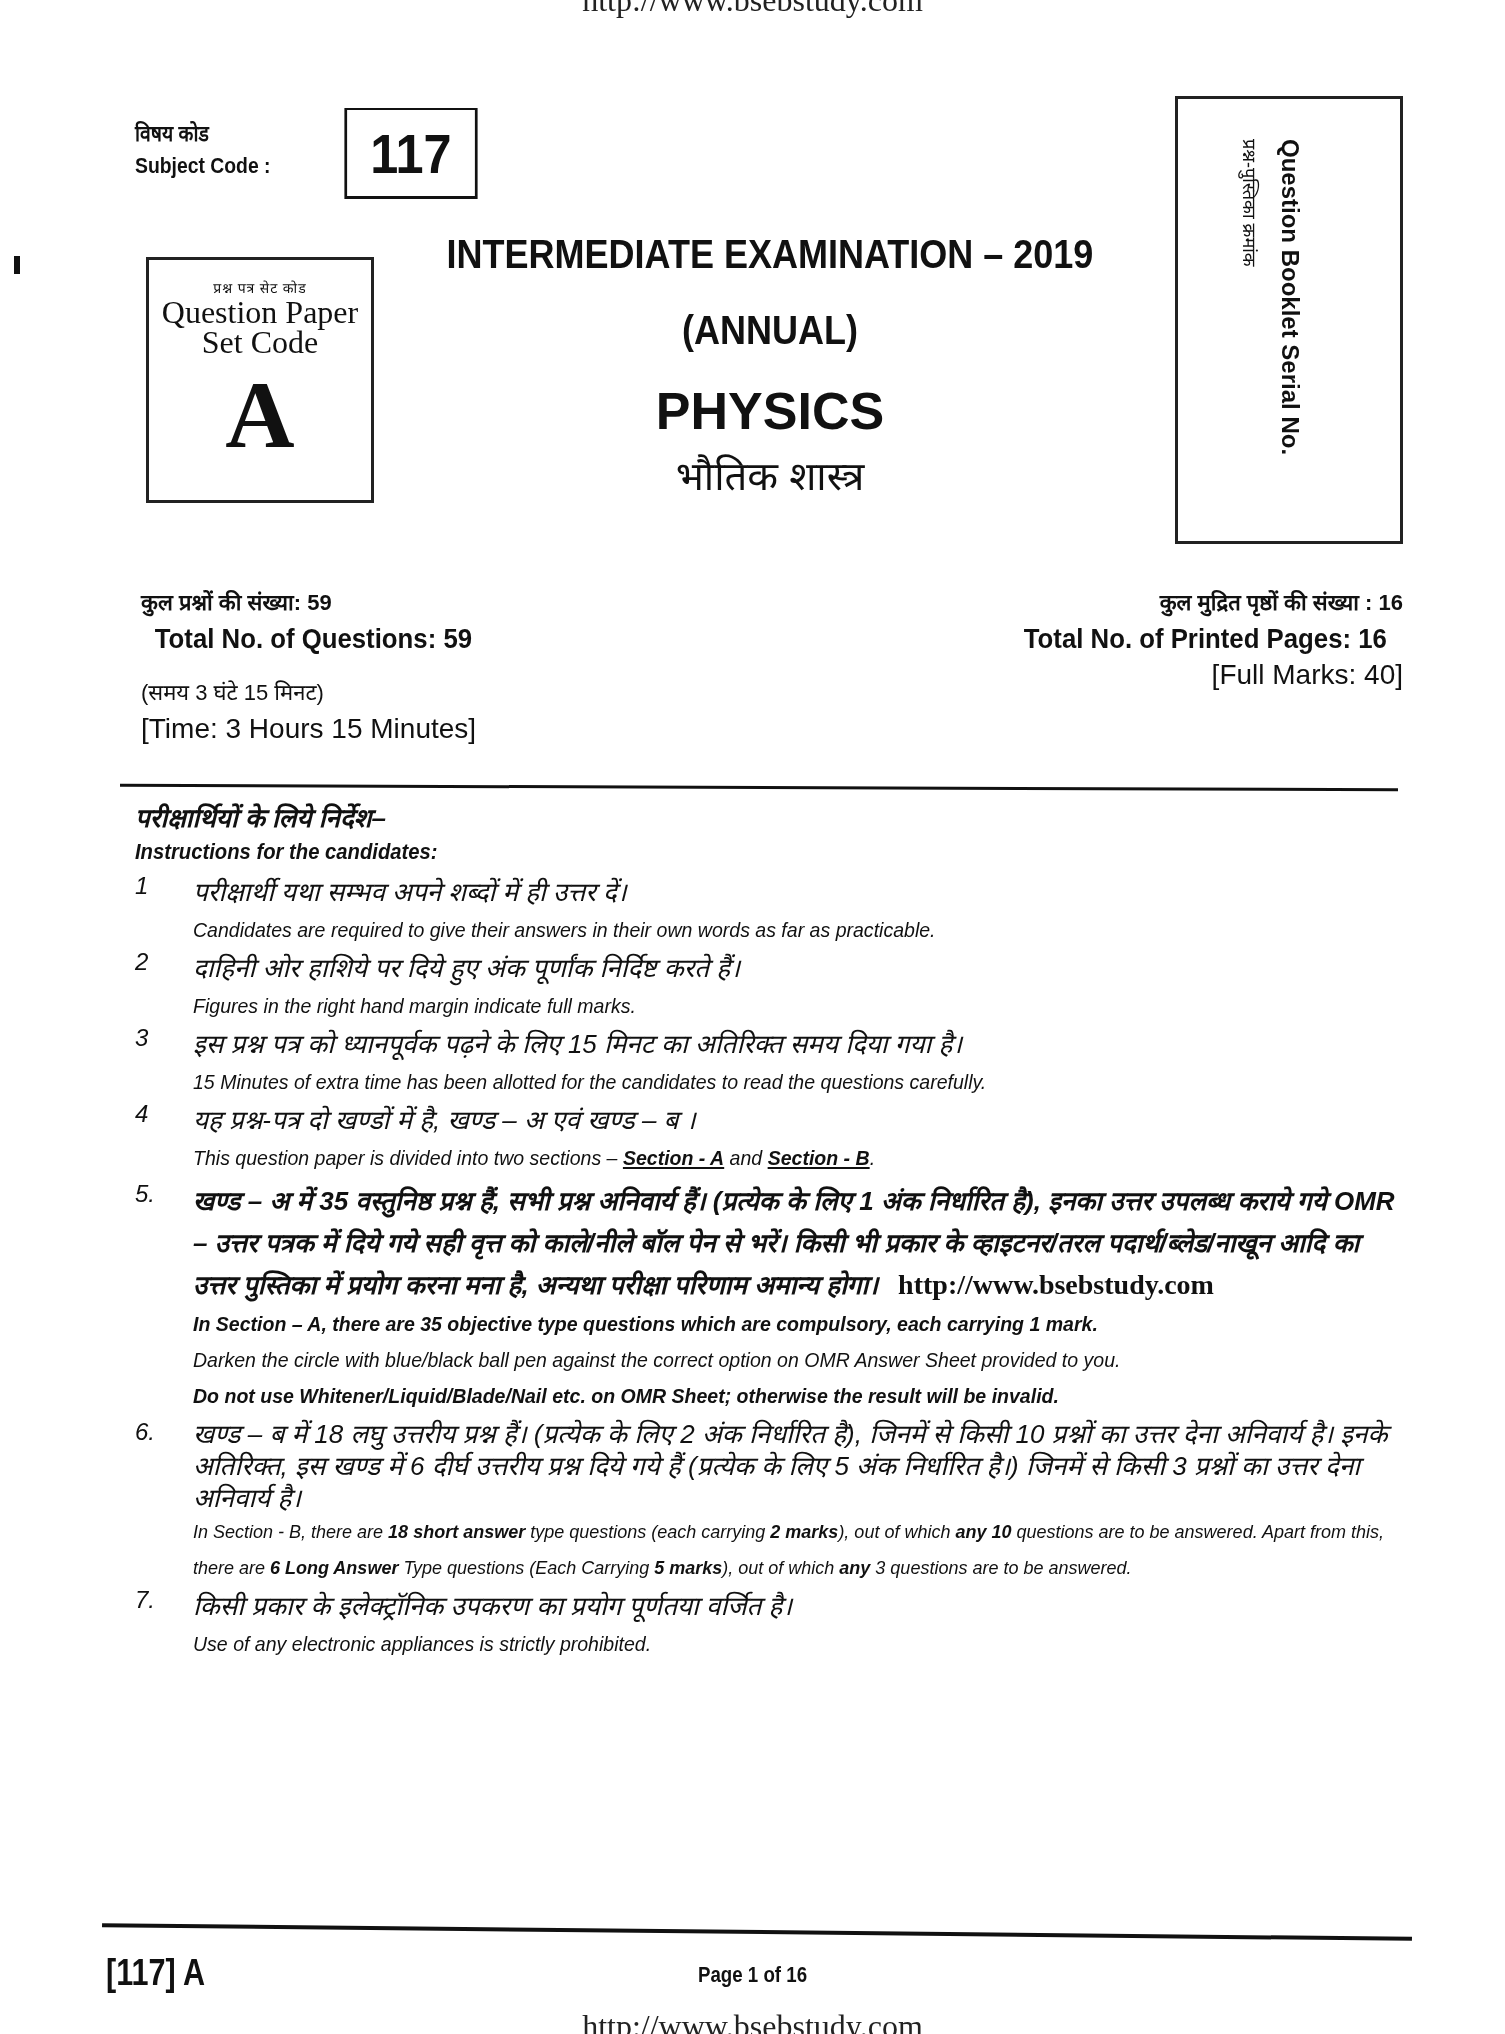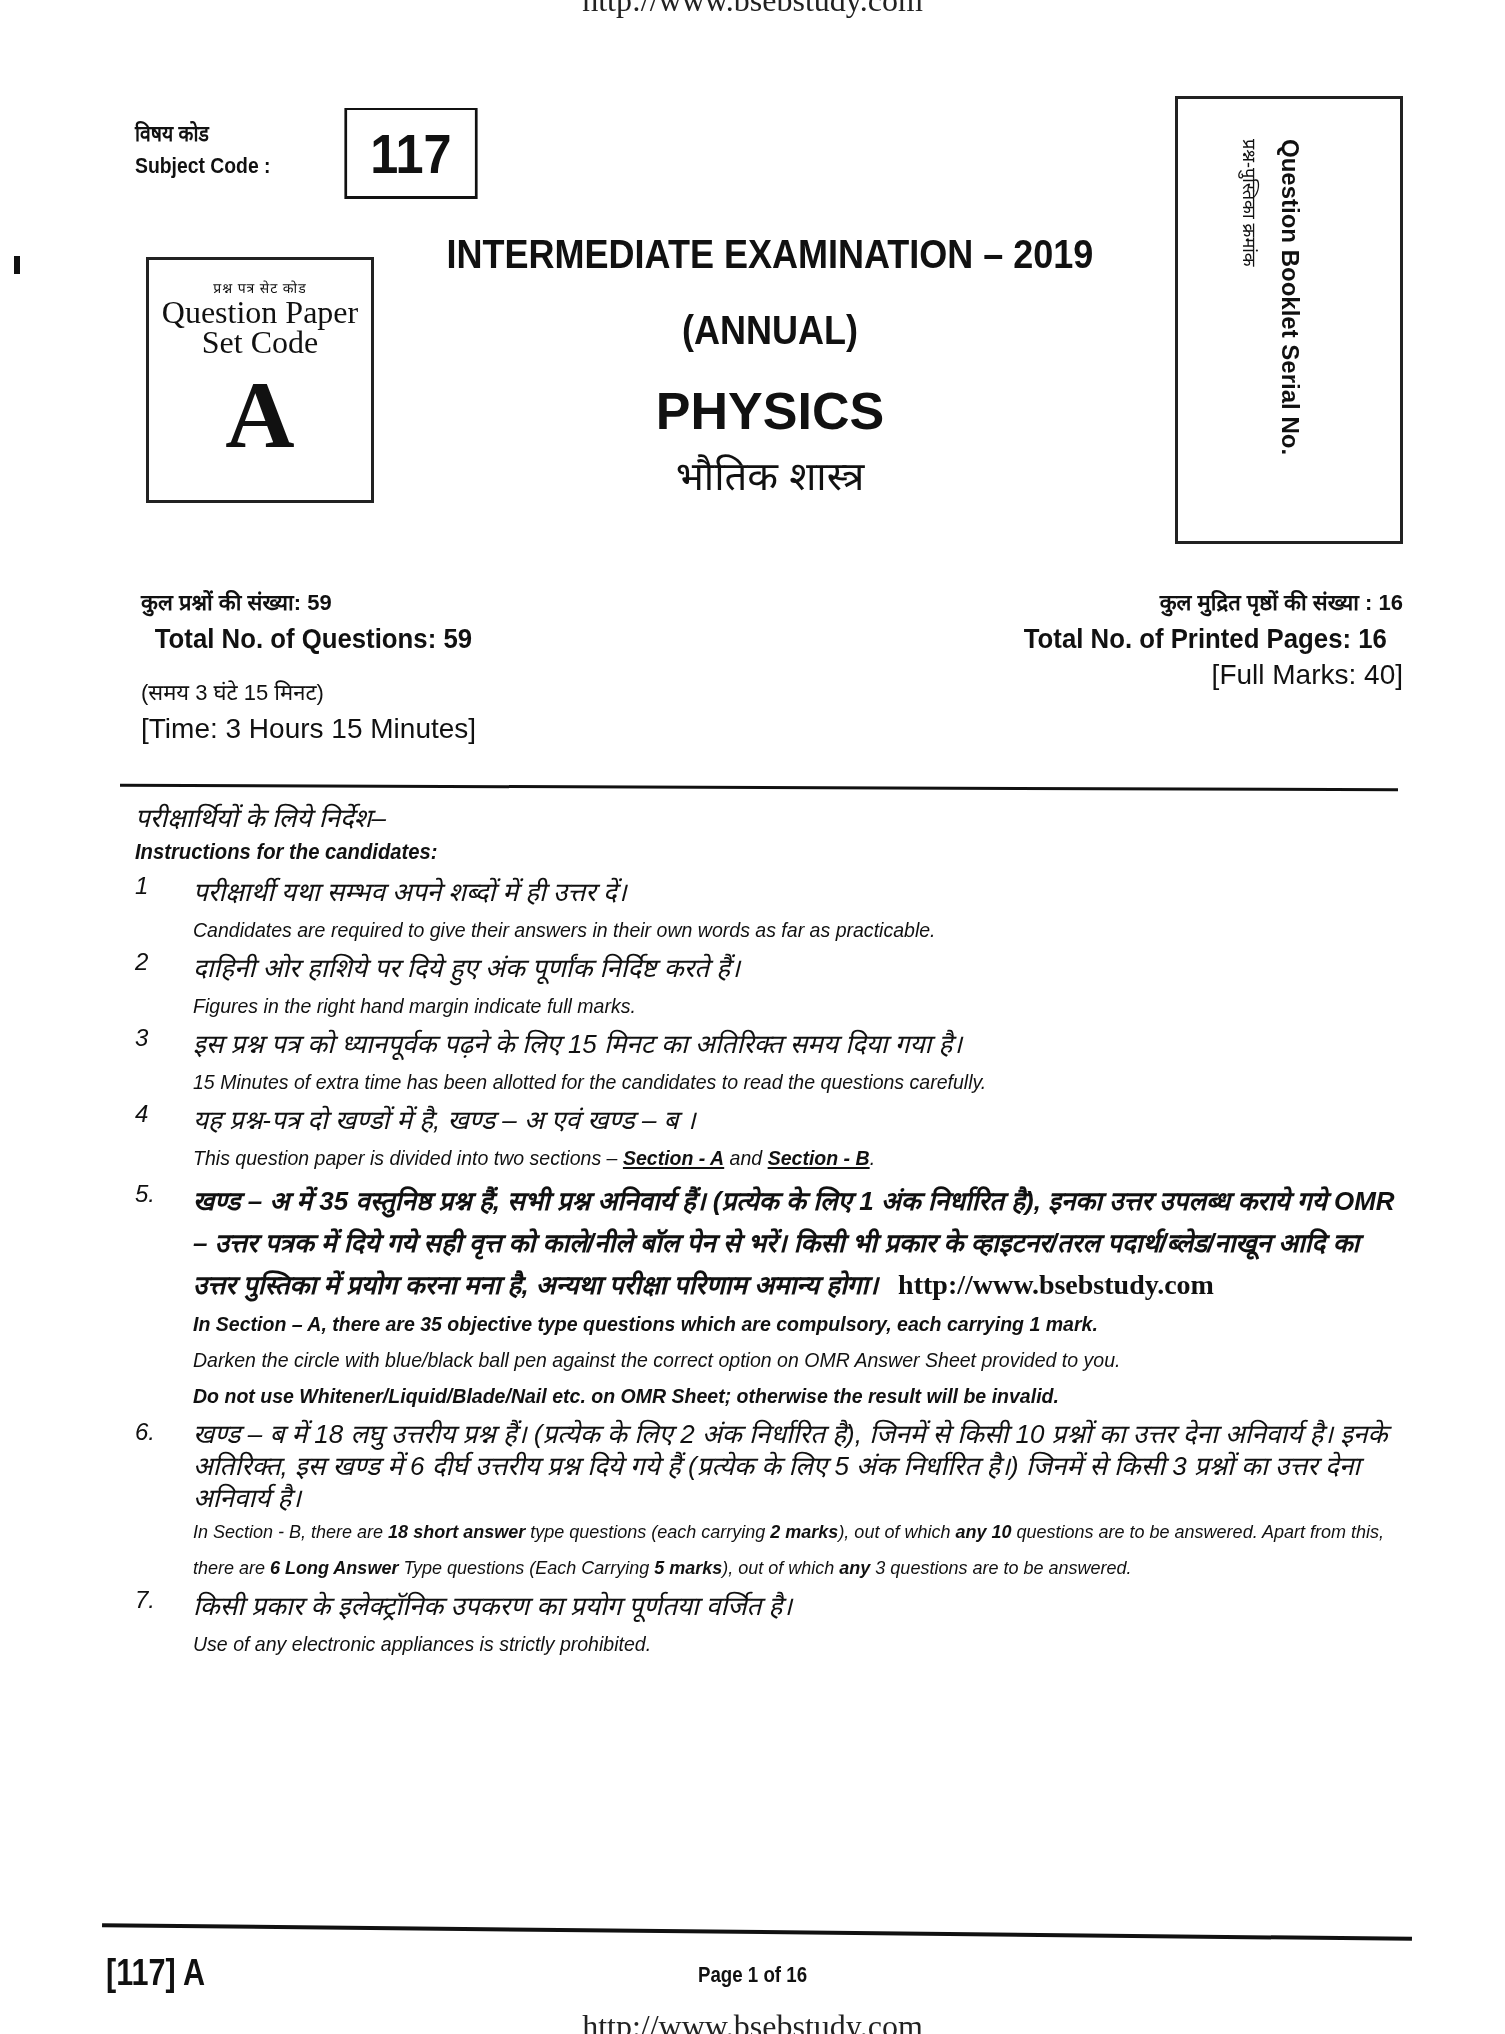--- a/index.html
+++ b/index.html
@@ -26,21 +26,21 @@
   .meta { font-size: 28px; line-height: 36px; white-space: nowrap; }
   .meta .hi { font-size: 22px; font-weight: bold; }
   .meta .en-b { font-weight: bold; transform: scaleX(0.92); display: inline-block; }
   .meta-left { left: 135px; top: 585px; transform-origin: left; margin-left: 6px; }
   .meta-right { right: 102px; top: 585px; text-align: right; }
   .meta-left .hi2, .meta-right .hi2 { font-size: 22px; margin-top: 18px; display: block; }
   .rule { height: 3px; background: #111; }
   .rule-top { left: 120px; top: 786px; width: 1278px; transform: rotate(0.2deg); }
   .rule-bottom { left: 102px; top: 1930px; width: 1310px; transform: rotate(0.6deg); height: 4px; }
   .instr { left: 135px; top: 800px; width: 1270px; font-style: italic; }
-  .instr-head-hi { font-size: 26px; font-weight: normal; line-height: 36px; }
+  .instr-head-hi { font-size: 26px; font-weight: bold; line-height: 36px; }
   .instr-head-en { font-size: 22px; font-weight: bold; line-height: 32px; transform: scaleX(0.92); transform-origin: left; display: inline-block; }
   .item { position: relative; padding-left: 58px; }
   .num { position: absolute; left: 0; top: 0; font-size: 24px; font-style: italic; }
   .item .hi { font-size: 26px; line-height: 40px; }
   .item .en { font-size: 21px; line-height: 36px; transform: scaleX(0.93); transform-origin: left; display: block; white-space: nowrap; }
   .item .en-wrap { font-size: 18px; line-height: 36px; }
   .b { font-weight: bold; }
   .u { text-decoration: underline; font-weight: bold; }
   .inline-url { font-family: "Liberation Serif", serif; font-style: normal; font-size: 28px; margin-left: 20px; }
   .footer-code { left: 106px; top: 1952px; font-size: 36px; font-weight: bold; transform: scaleX(0.85); transform-origin: left; }

